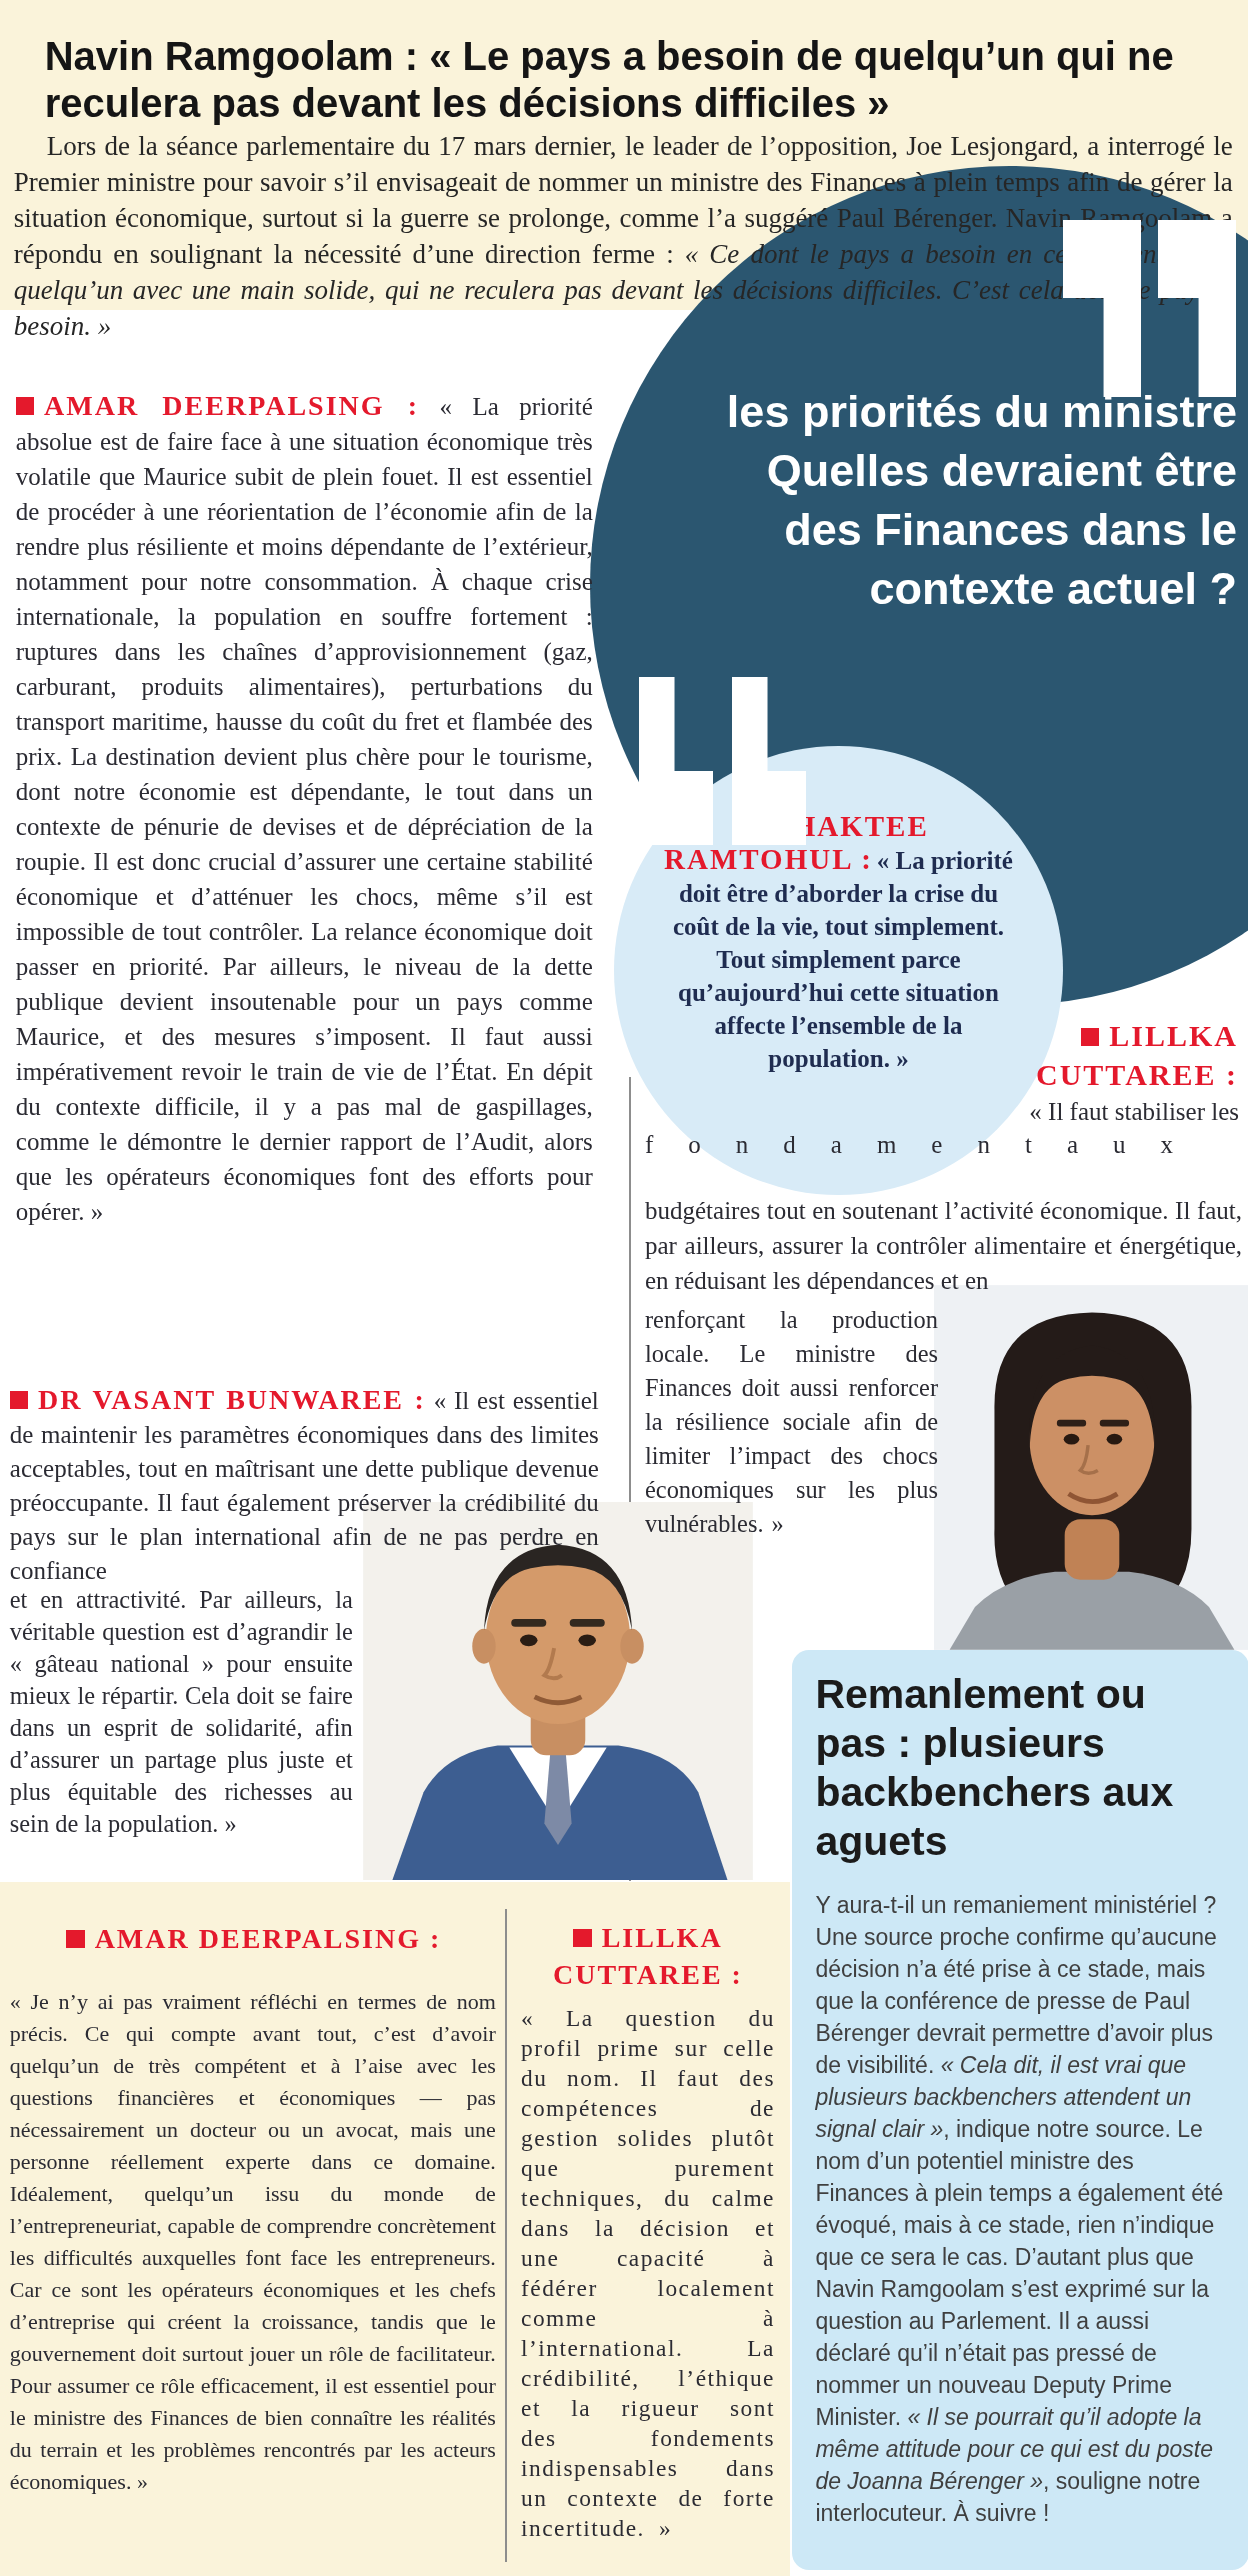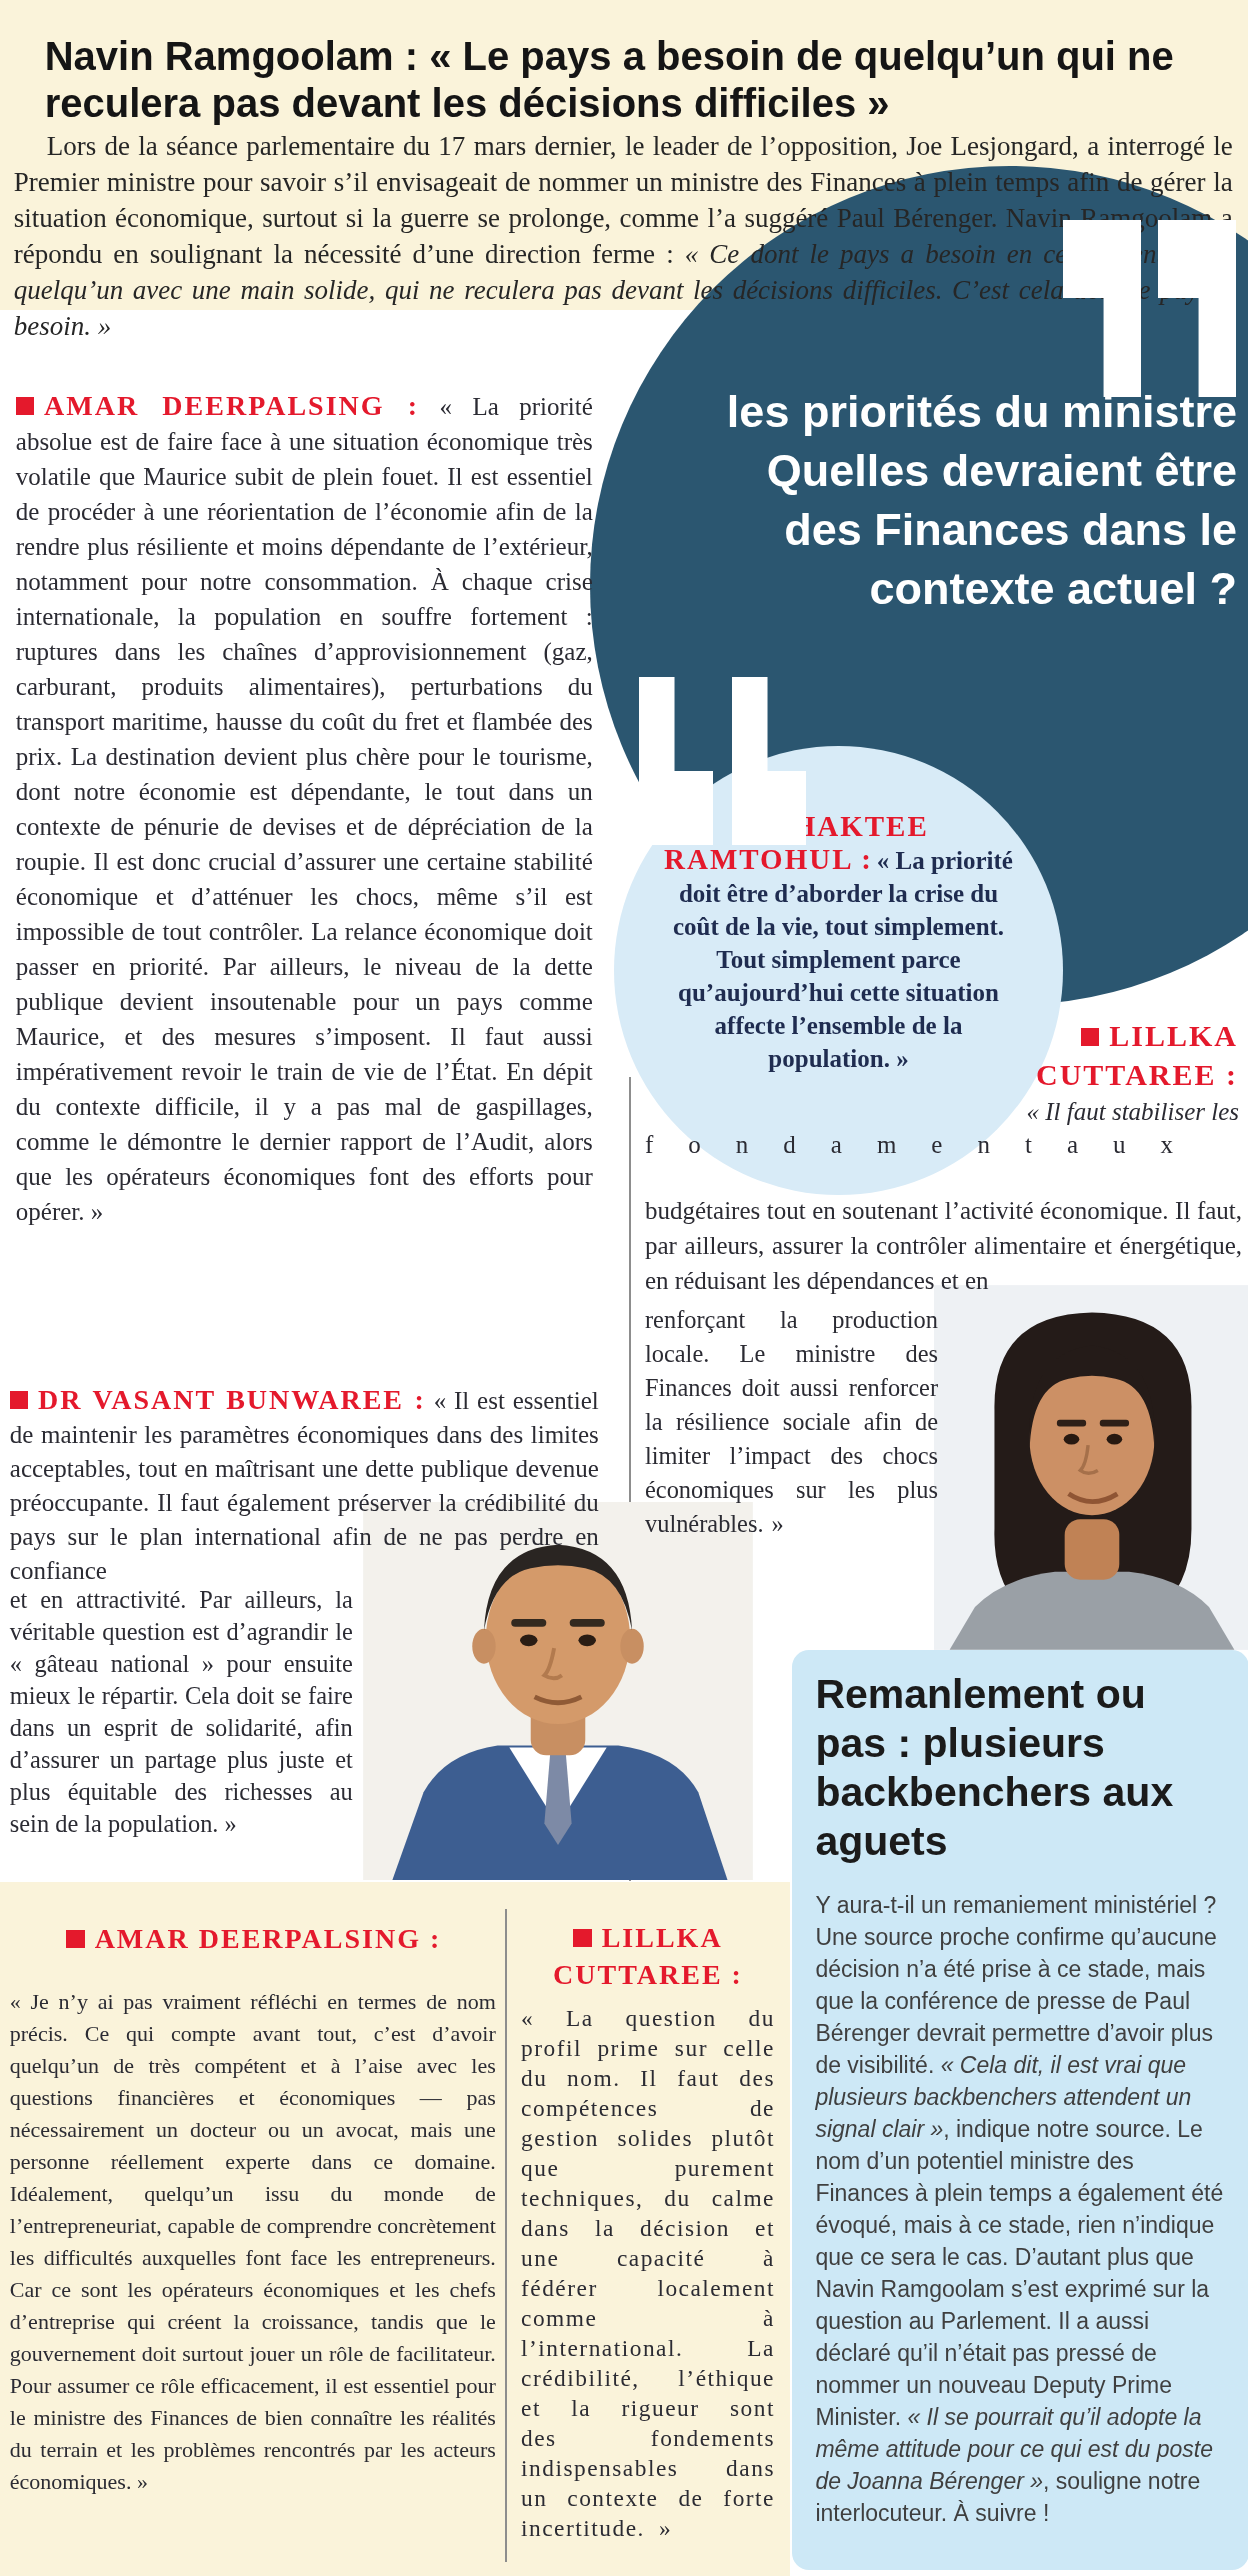--- a/index.html
+++ b/index.html
@@ -34,21 +34,21 @@
   .qblock{z-index:4;text-align:justify;}
   .amar1{left:9.8px;top:363px;width:577px;font-size:25px;line-height:35px;margin-left:6px;}
   .amar1 .spk{font-size:28px;}
   .bunwaree-a{left:9.8px;top:1358px;width:589px;font-size:25px;line-height:34px;}
   .bunwaree-a .spk{font-size:28px;}
   .bunwaree-b{left:9.8px;top:1560px;width:343px;font-size:24.4px;line-height:32px;}
   .divider{background:#8d8d8d;width:2px;z-index:2;}
   
   .cutt-name{left:980px;top:1016px;width:258px;text-align:right;z-index:4;}
   .cutt-name .spk{font-size:30px;line-height:39px;}
-  .cutt-line1{left:873px;top:1098px;width:366px;text-align:right;font-size:25px;z-index:4;font-style:italic;}
+  .cutt-line1{left:873px;top:1098px;width:366px;text-align:right;font-size:25px;z-index:4;}
   .cutt-line2{left:645px;top:1131px;width:597px;font-size:25px;letter-spacing:35px;white-space:nowrap;z-index:4;}
   .cutt-wide{left:645px;top:1168px;width:597px;font-size:25px;line-height:35px;text-align:justify;z-index:4;}
   .cutt-narrow{left:645px;top:1279px;width:293px;font-size:24.4px;line-height:34px;text-align:justify;word-spacing:2px;z-index:4;}
   
   .sidebar{left:792px;top:1650px;width:457px;height:920px;background:#cde8f6;z-index:2;box-sizing:border-box;
            padding:19.5px 23.4px 0 23.4px;font-family:"Liberation Sans","DejaVu Sans",sans-serif;border-radius:17px;}
   .sidebar .title{font-weight:bold;font-size:41px;line-height:49px;color:#1b1b1b;width:395px;margin:0 0 17.6px 0;}
   .sidebar .body{font-size:23px;line-height:32px;color:#3f3f3f;}
   
   .amar2-head{left:9.8px;top:1923px;width:488px;text-align:center;z-index:4;}

